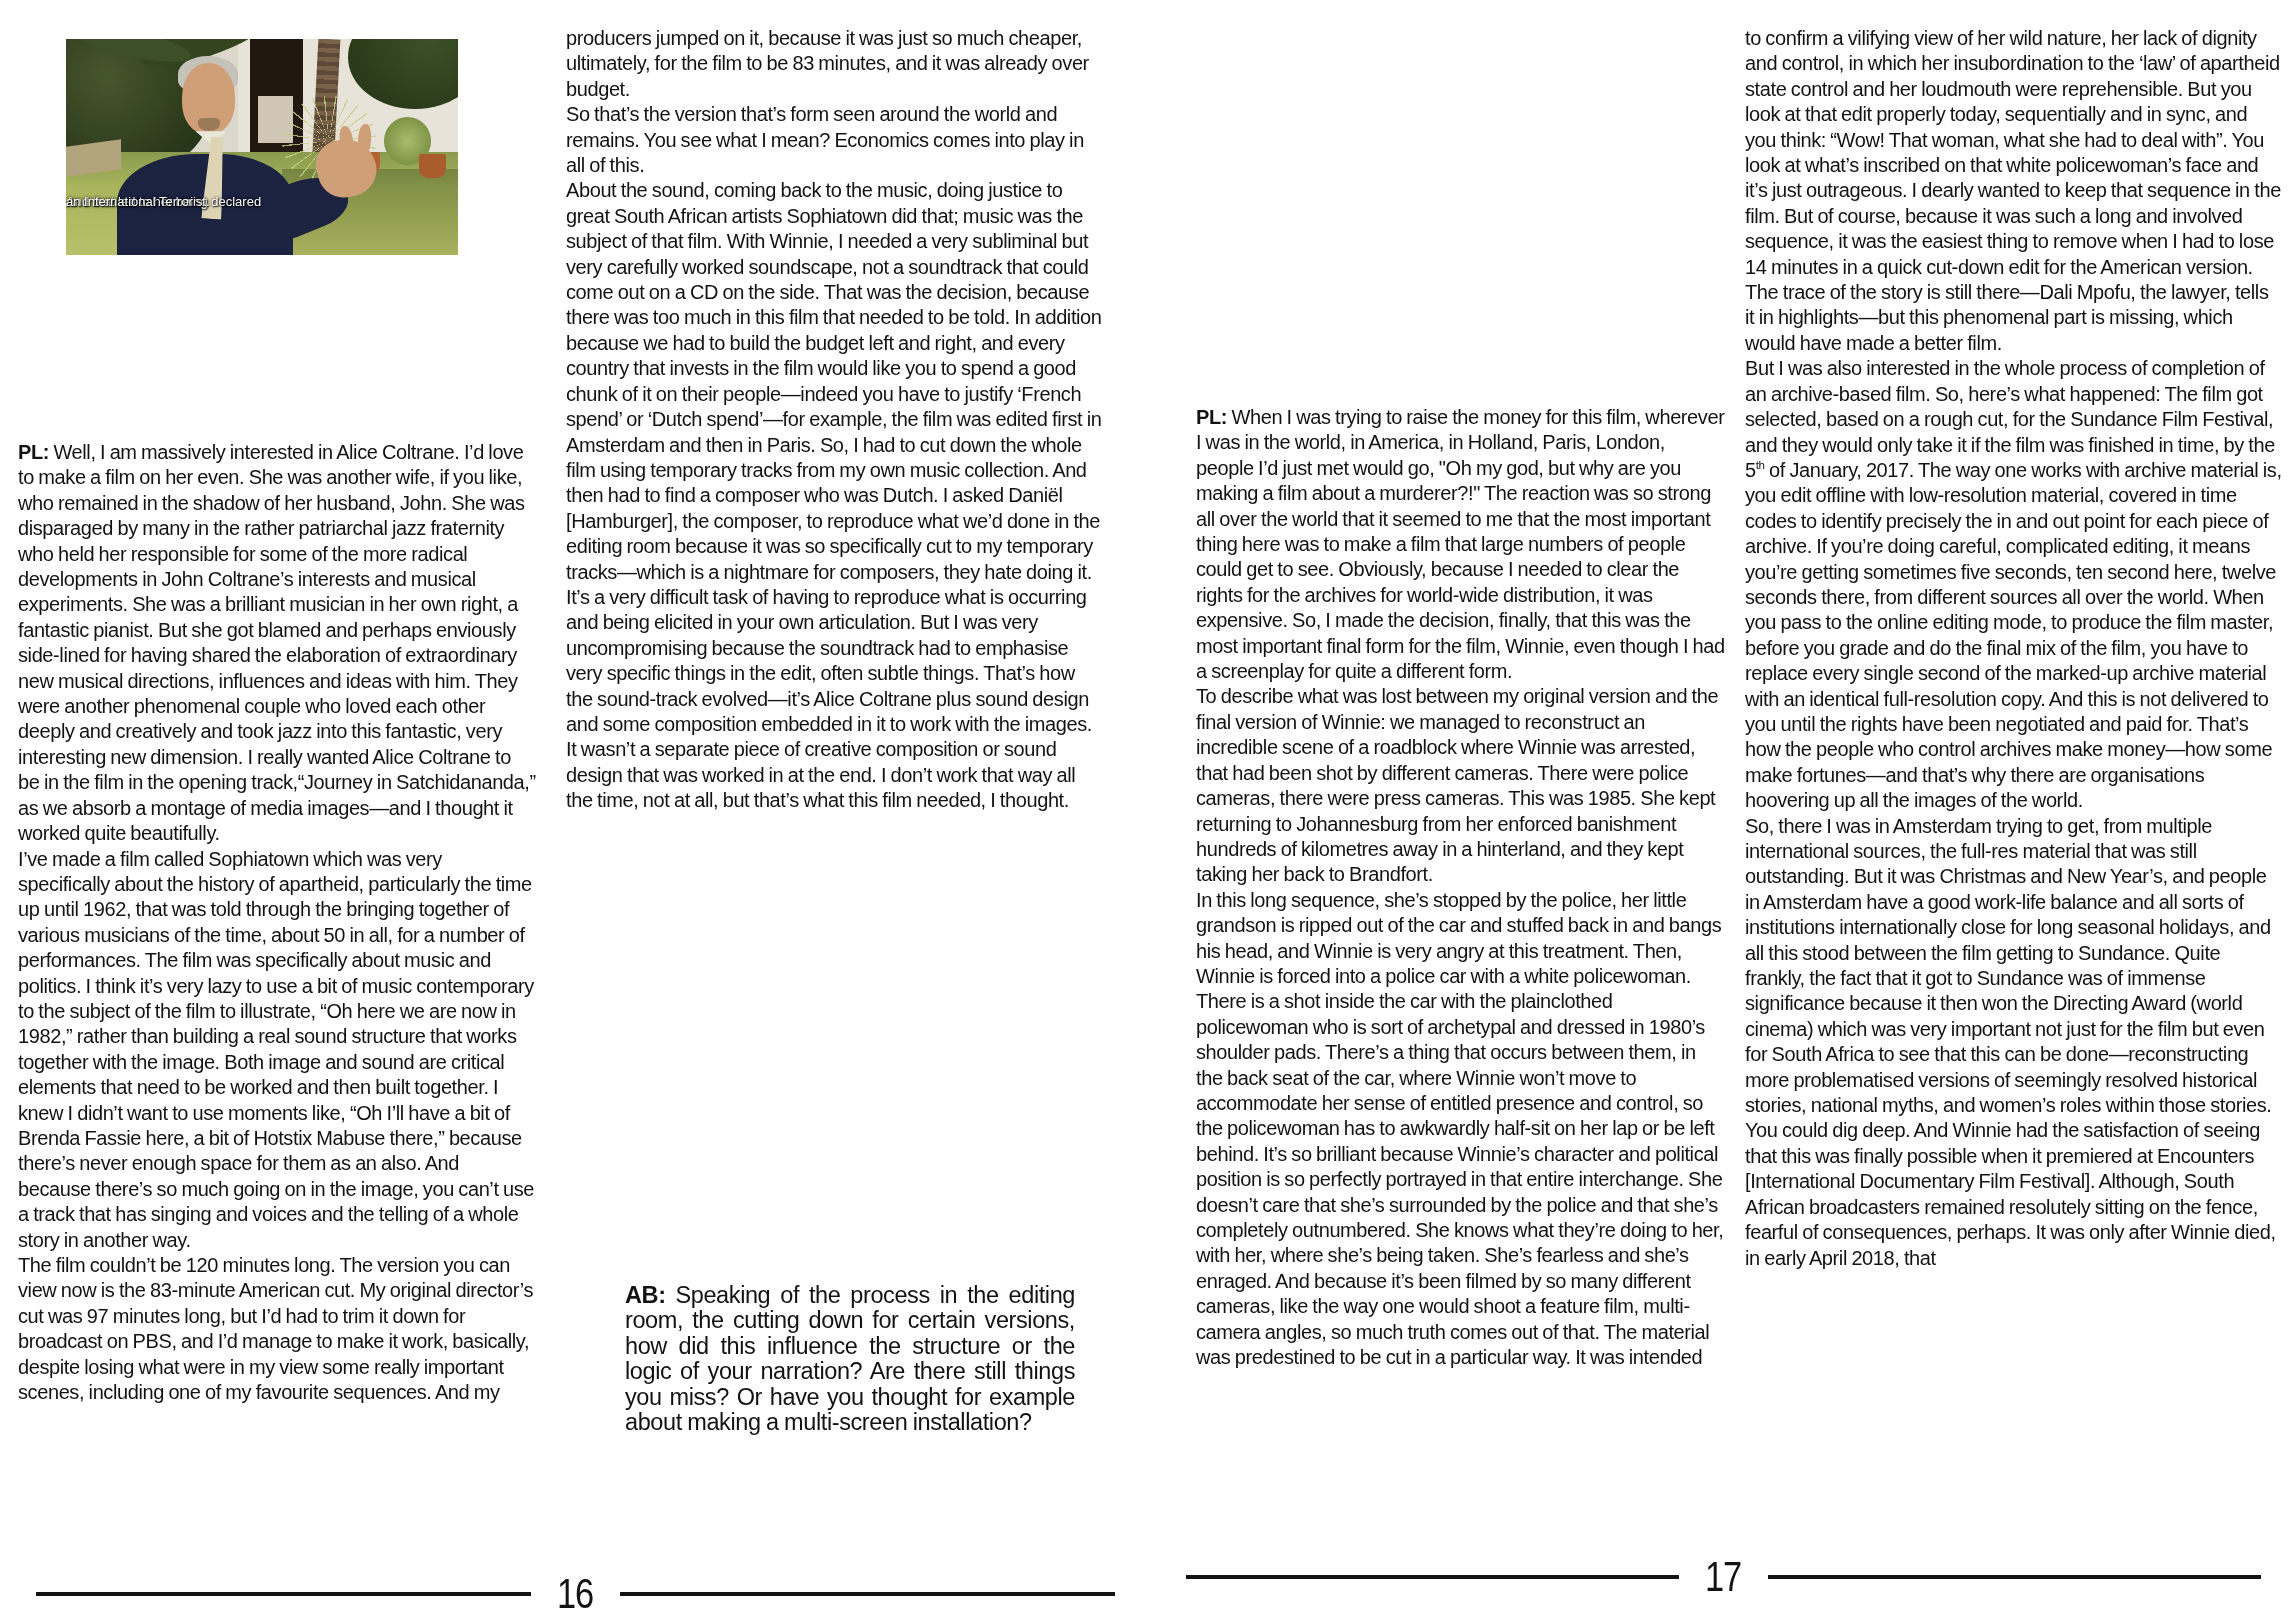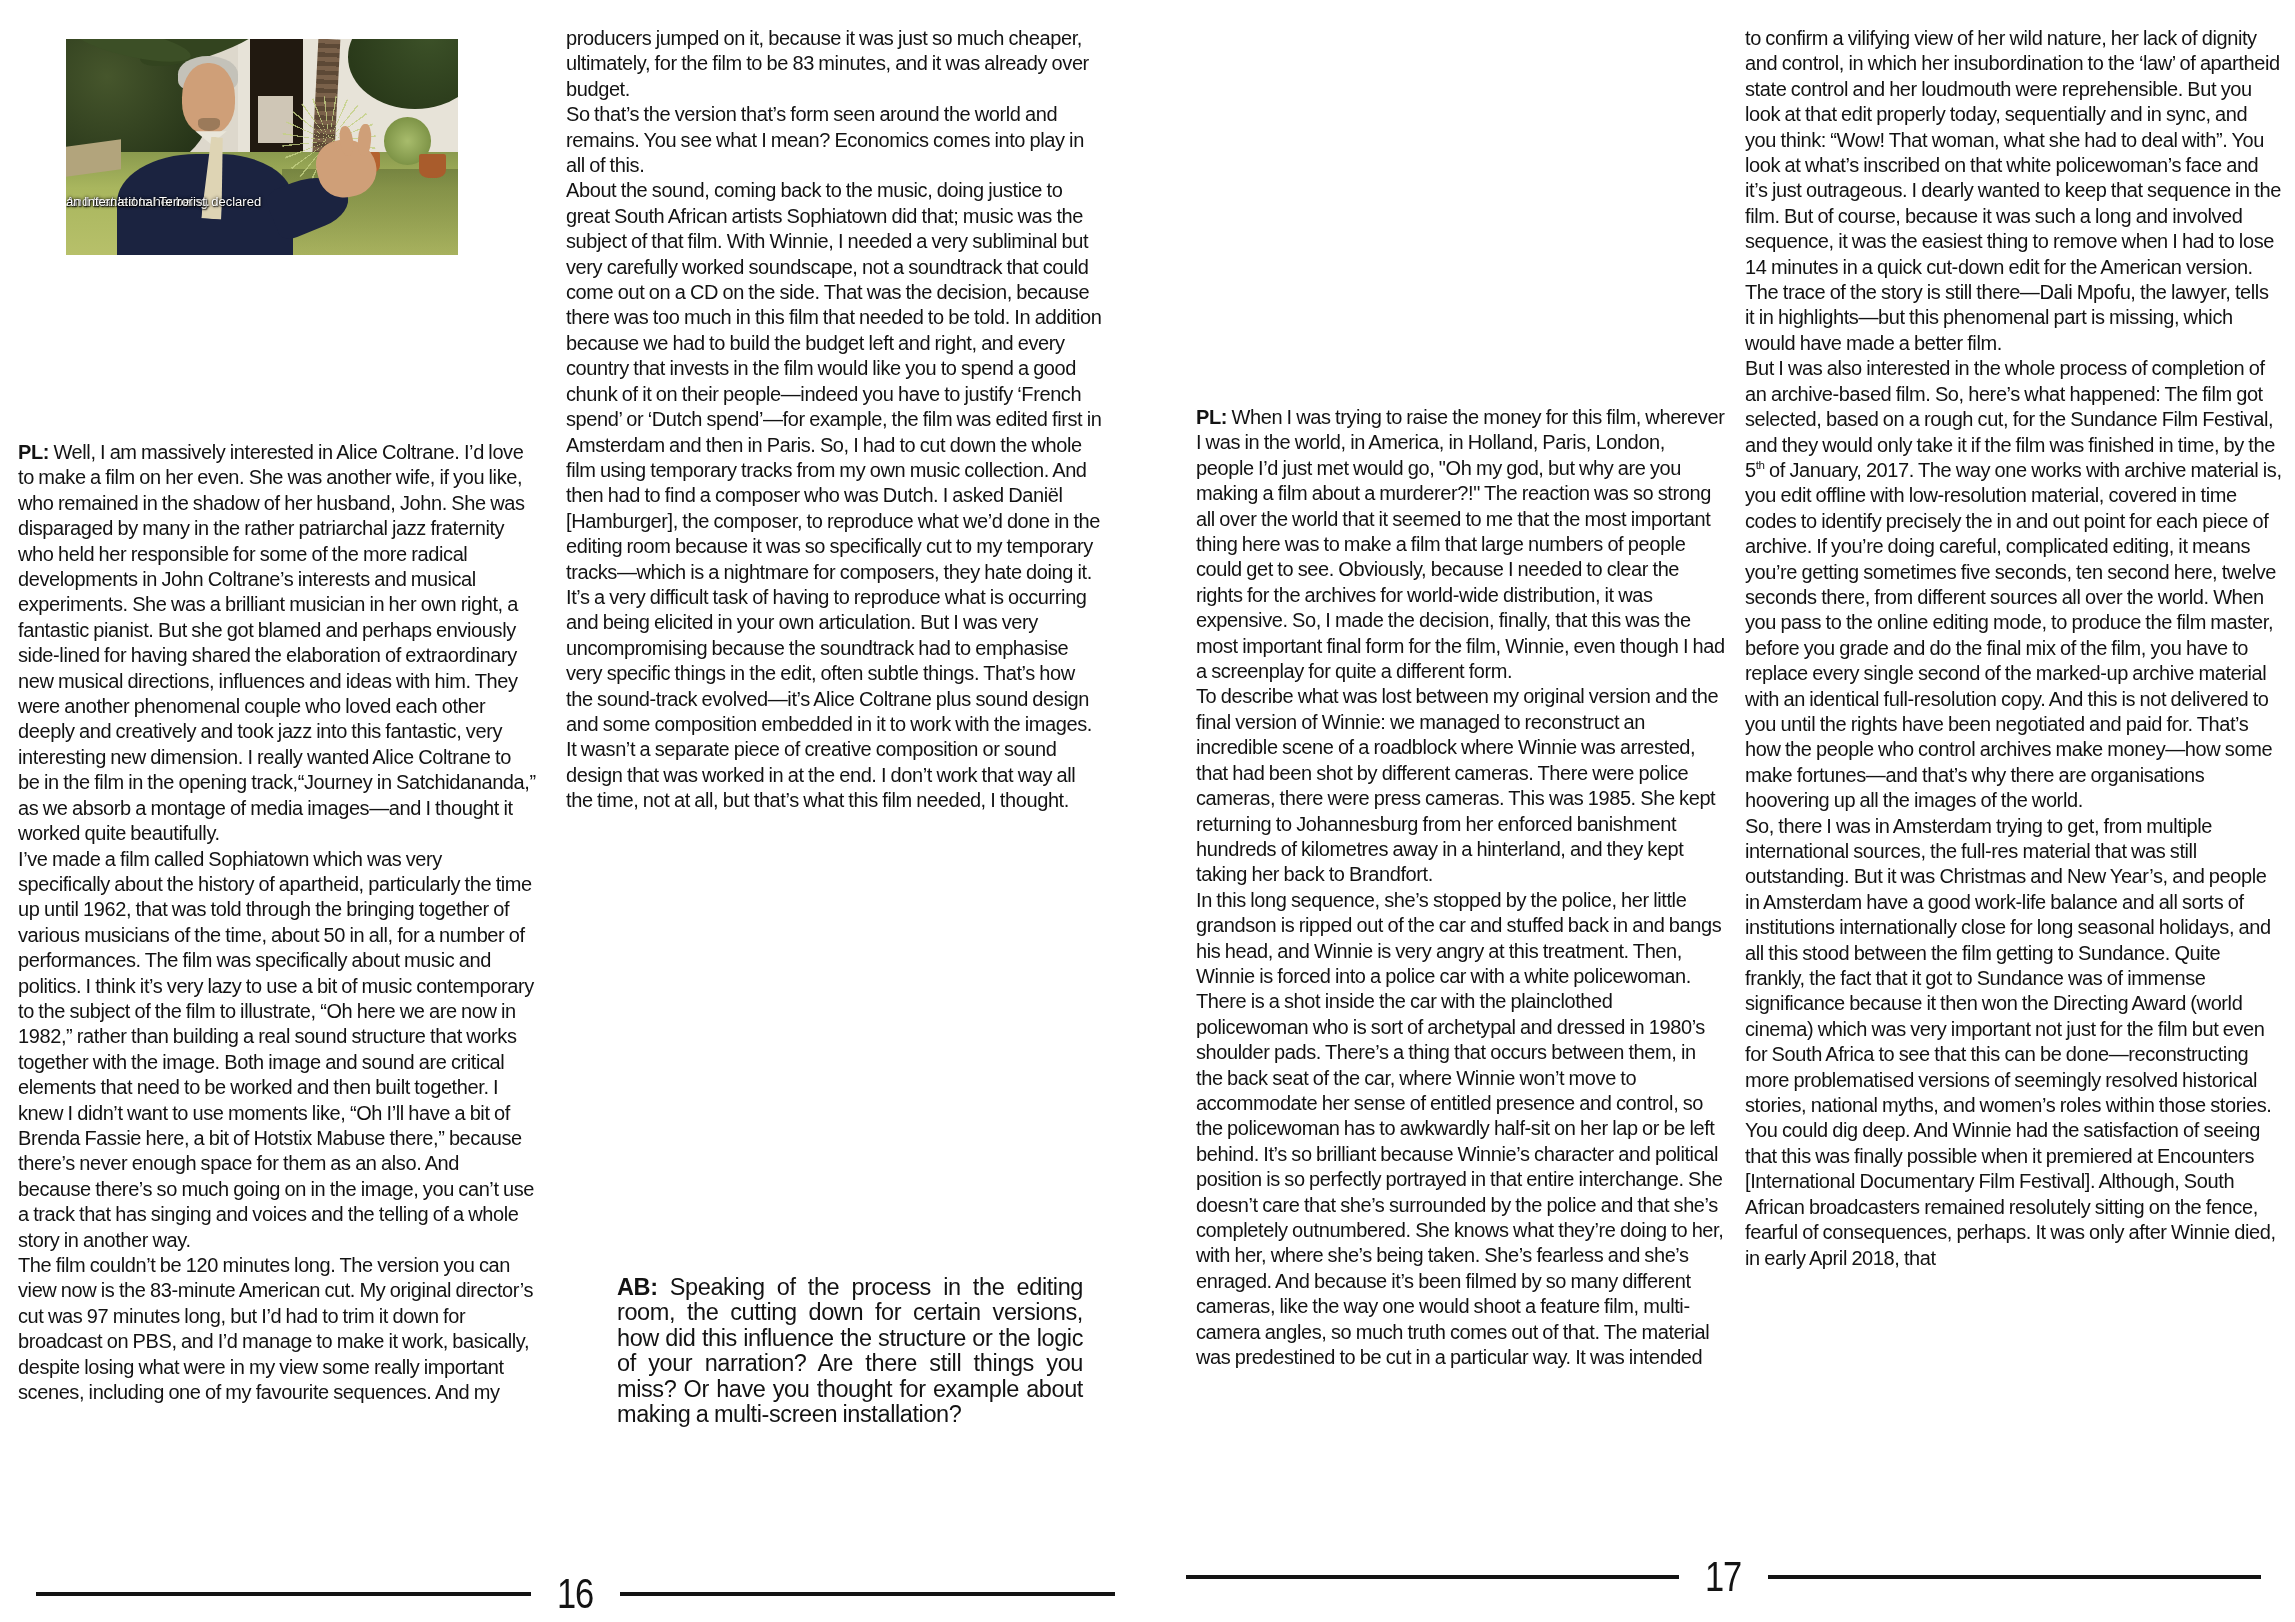--- a/index.html
+++ b/index.html
@@ -20,21 +20,21 @@
   .b{font-weight:700;}
   .i{}
   .sup{vertical-align:super;font-size:58%;line-height:0;}
   .c1{left:18px;top:440px;width:518px;}
   .c2{left:566px;top:26px;width:536px;}
   .c2q{
     position:absolute;left:613px;top:1271px;width:474px;
     font-size:23.5px;line-height:25.4px;letter-spacing:-0.4px;word-spacing:-0.7px;
     text-align:justify;hyphens:auto;-webkit-hyphens:auto;
   }
-  .c2q p{margin:4px;}
+  .c2q p{margin:12px;}
   .c3{left:1196px;top:405px;width:529px;}
   .c4{left:1745px;top:26px;width:537px;}
 
   
   .folio{
     position:absolute;top:1554px;height:46px;
     display:flex;align-items:center;gap:22px;
   }
   .folio .rule{flex:1;height:3.3px;background:#131313;}
   .folio .page-number{

